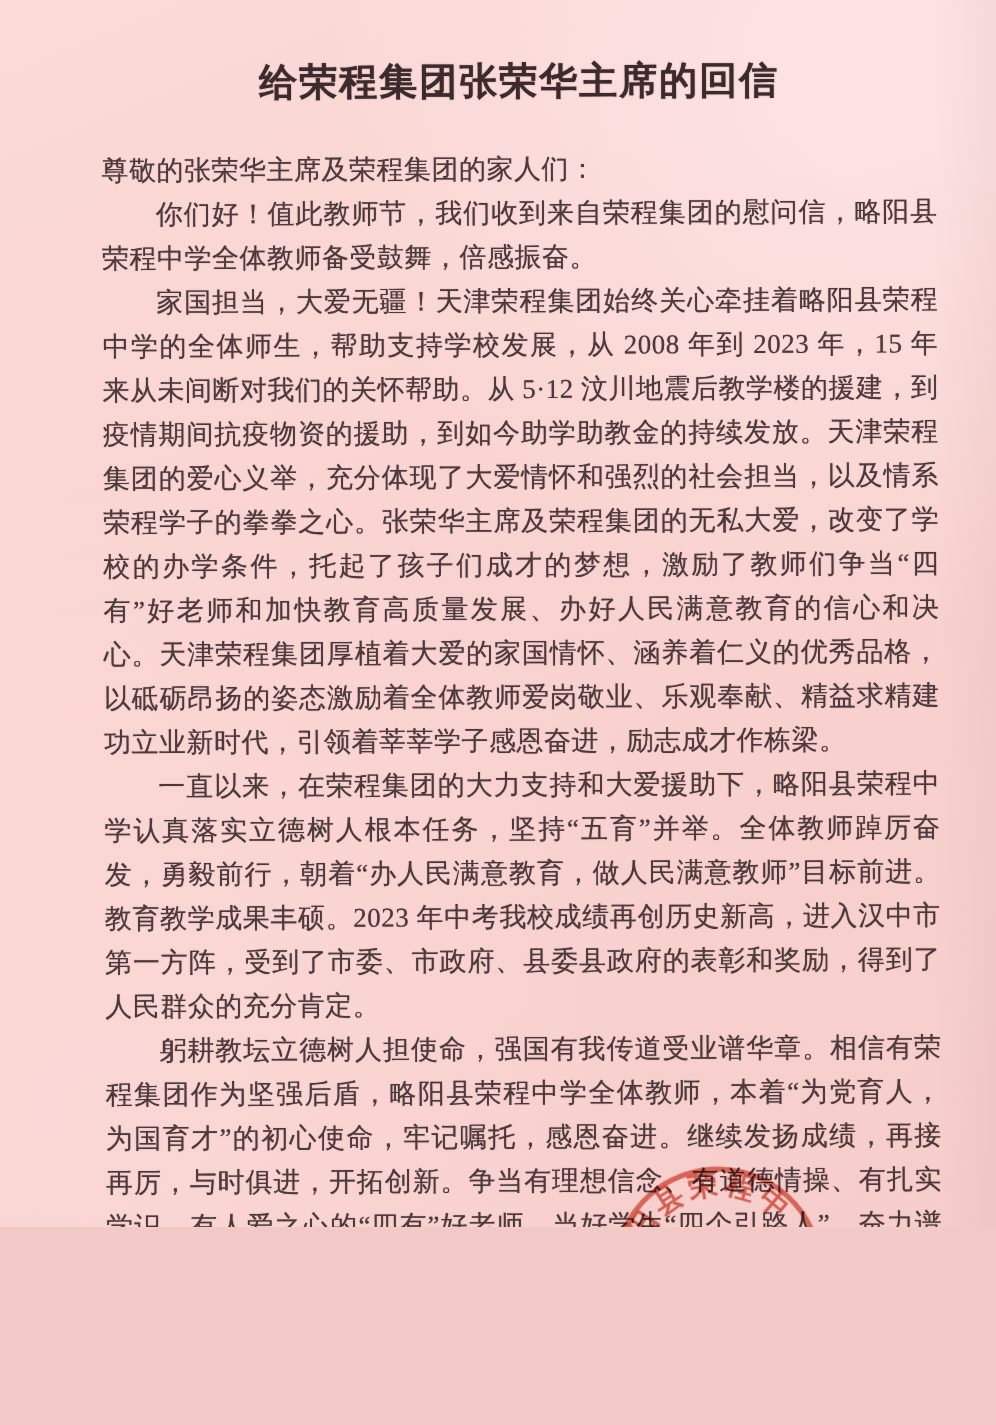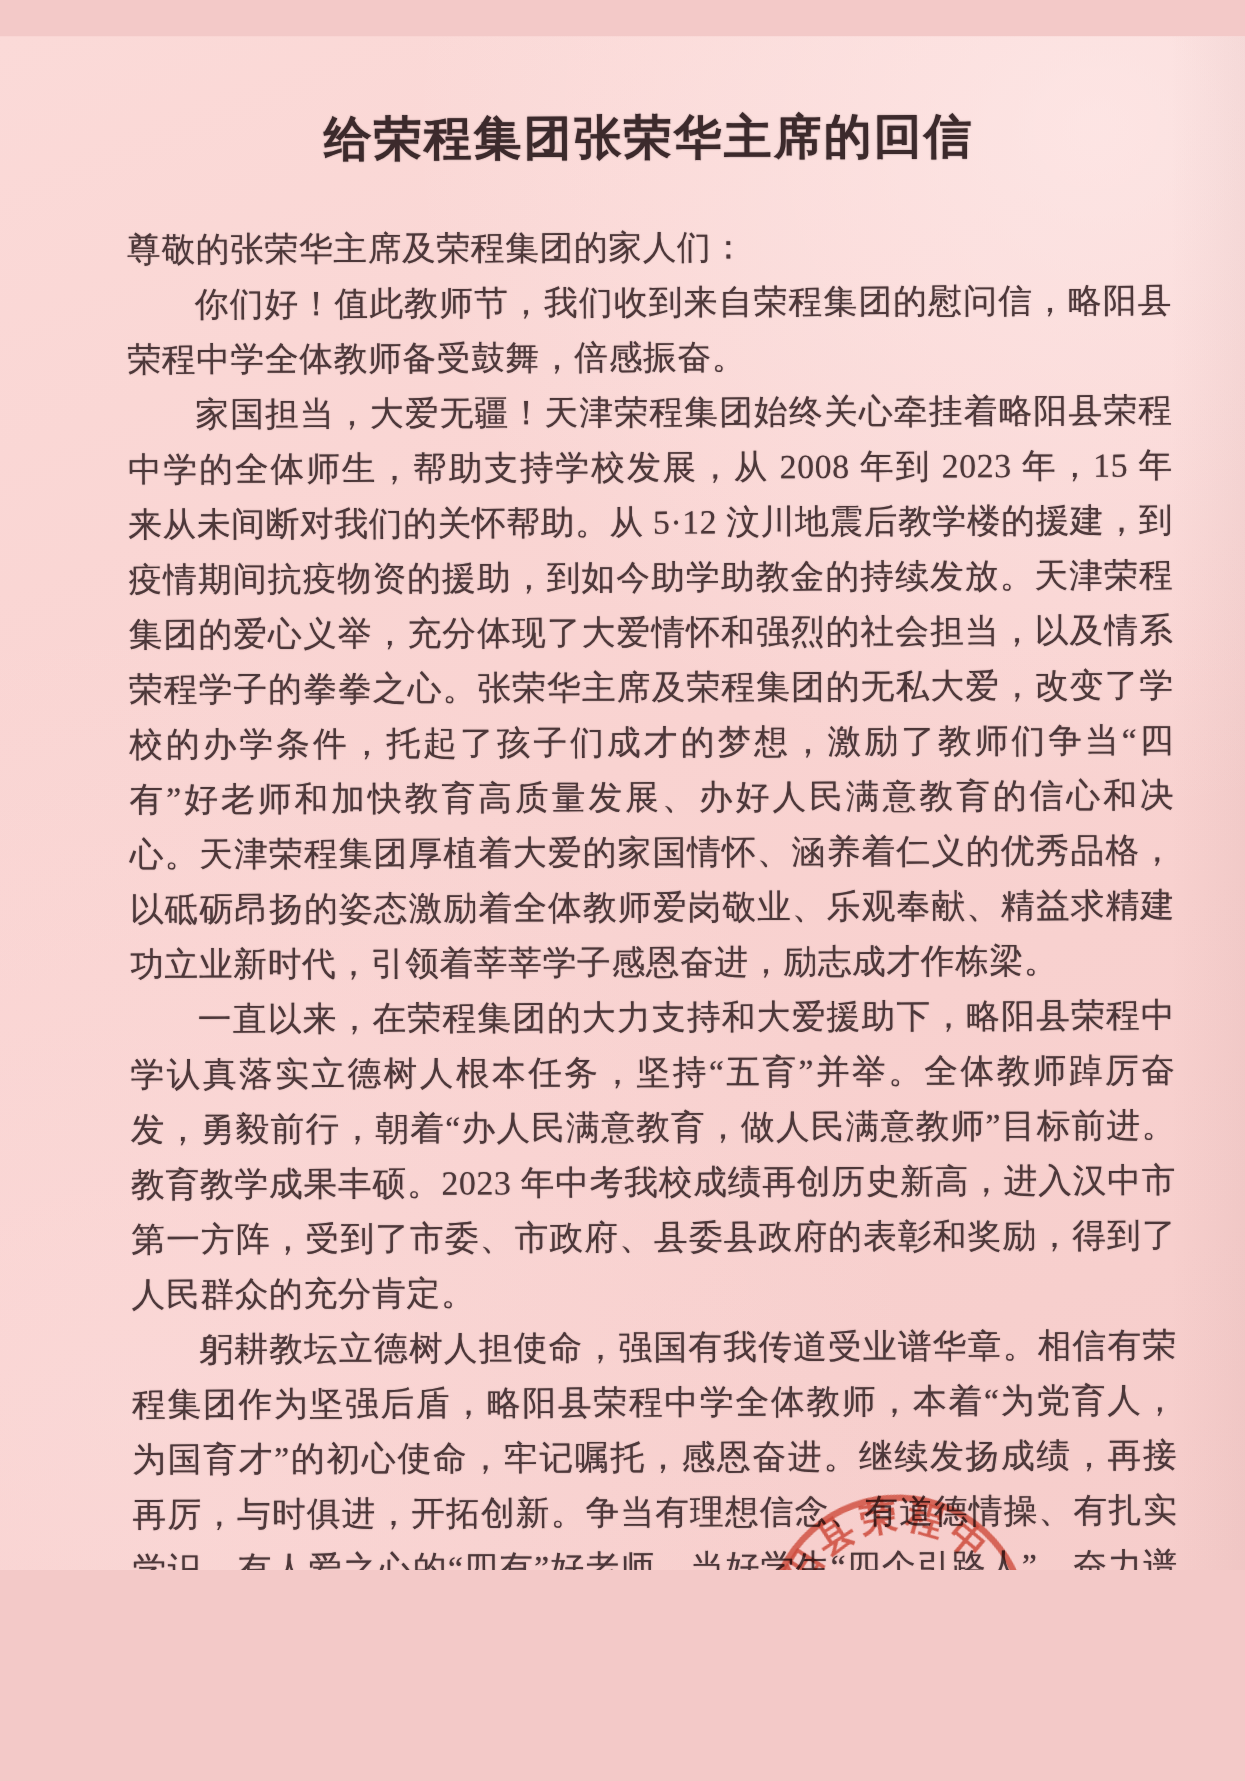--- a/index.html
+++ b/index.html
@@ -7,21 +7,20 @@
     width:996px;height:1425px;overflow:hidden;
     font-family:"Liberation Serif","DejaVu Serif",serif;
     background:#f3c9c8;
   }
   .paper{
     position:relative;width:996px;height:1227px;overflow:hidden;
     background:
       radial-gradient(circle at 88% 6%, rgba(255,240,240,.55), rgba(255,240,240,0) 38%),
       radial-gradient(circle at 10% 90%, rgba(255,228,228,.35), rgba(255,228,228,0) 45%),
       linear-gradient(158deg,#fbdad8 0%,#f9d3d1 48%,#f6cdcb 100%);
-    margin-top: 29px;
   }
   .paper::after{ 
     content:"";position:absolute;top:0;right:0;width:60px;height:100%;
     background:linear-gradient(to right, rgba(0,0,0,0), rgba(120,70,70,.05));
     pointer-events:none;
   }
   .content{
     position:absolute;left:104px;top:56px;width:836px;
     transform:rotate(-0.25deg);
     color:#4d383a;

